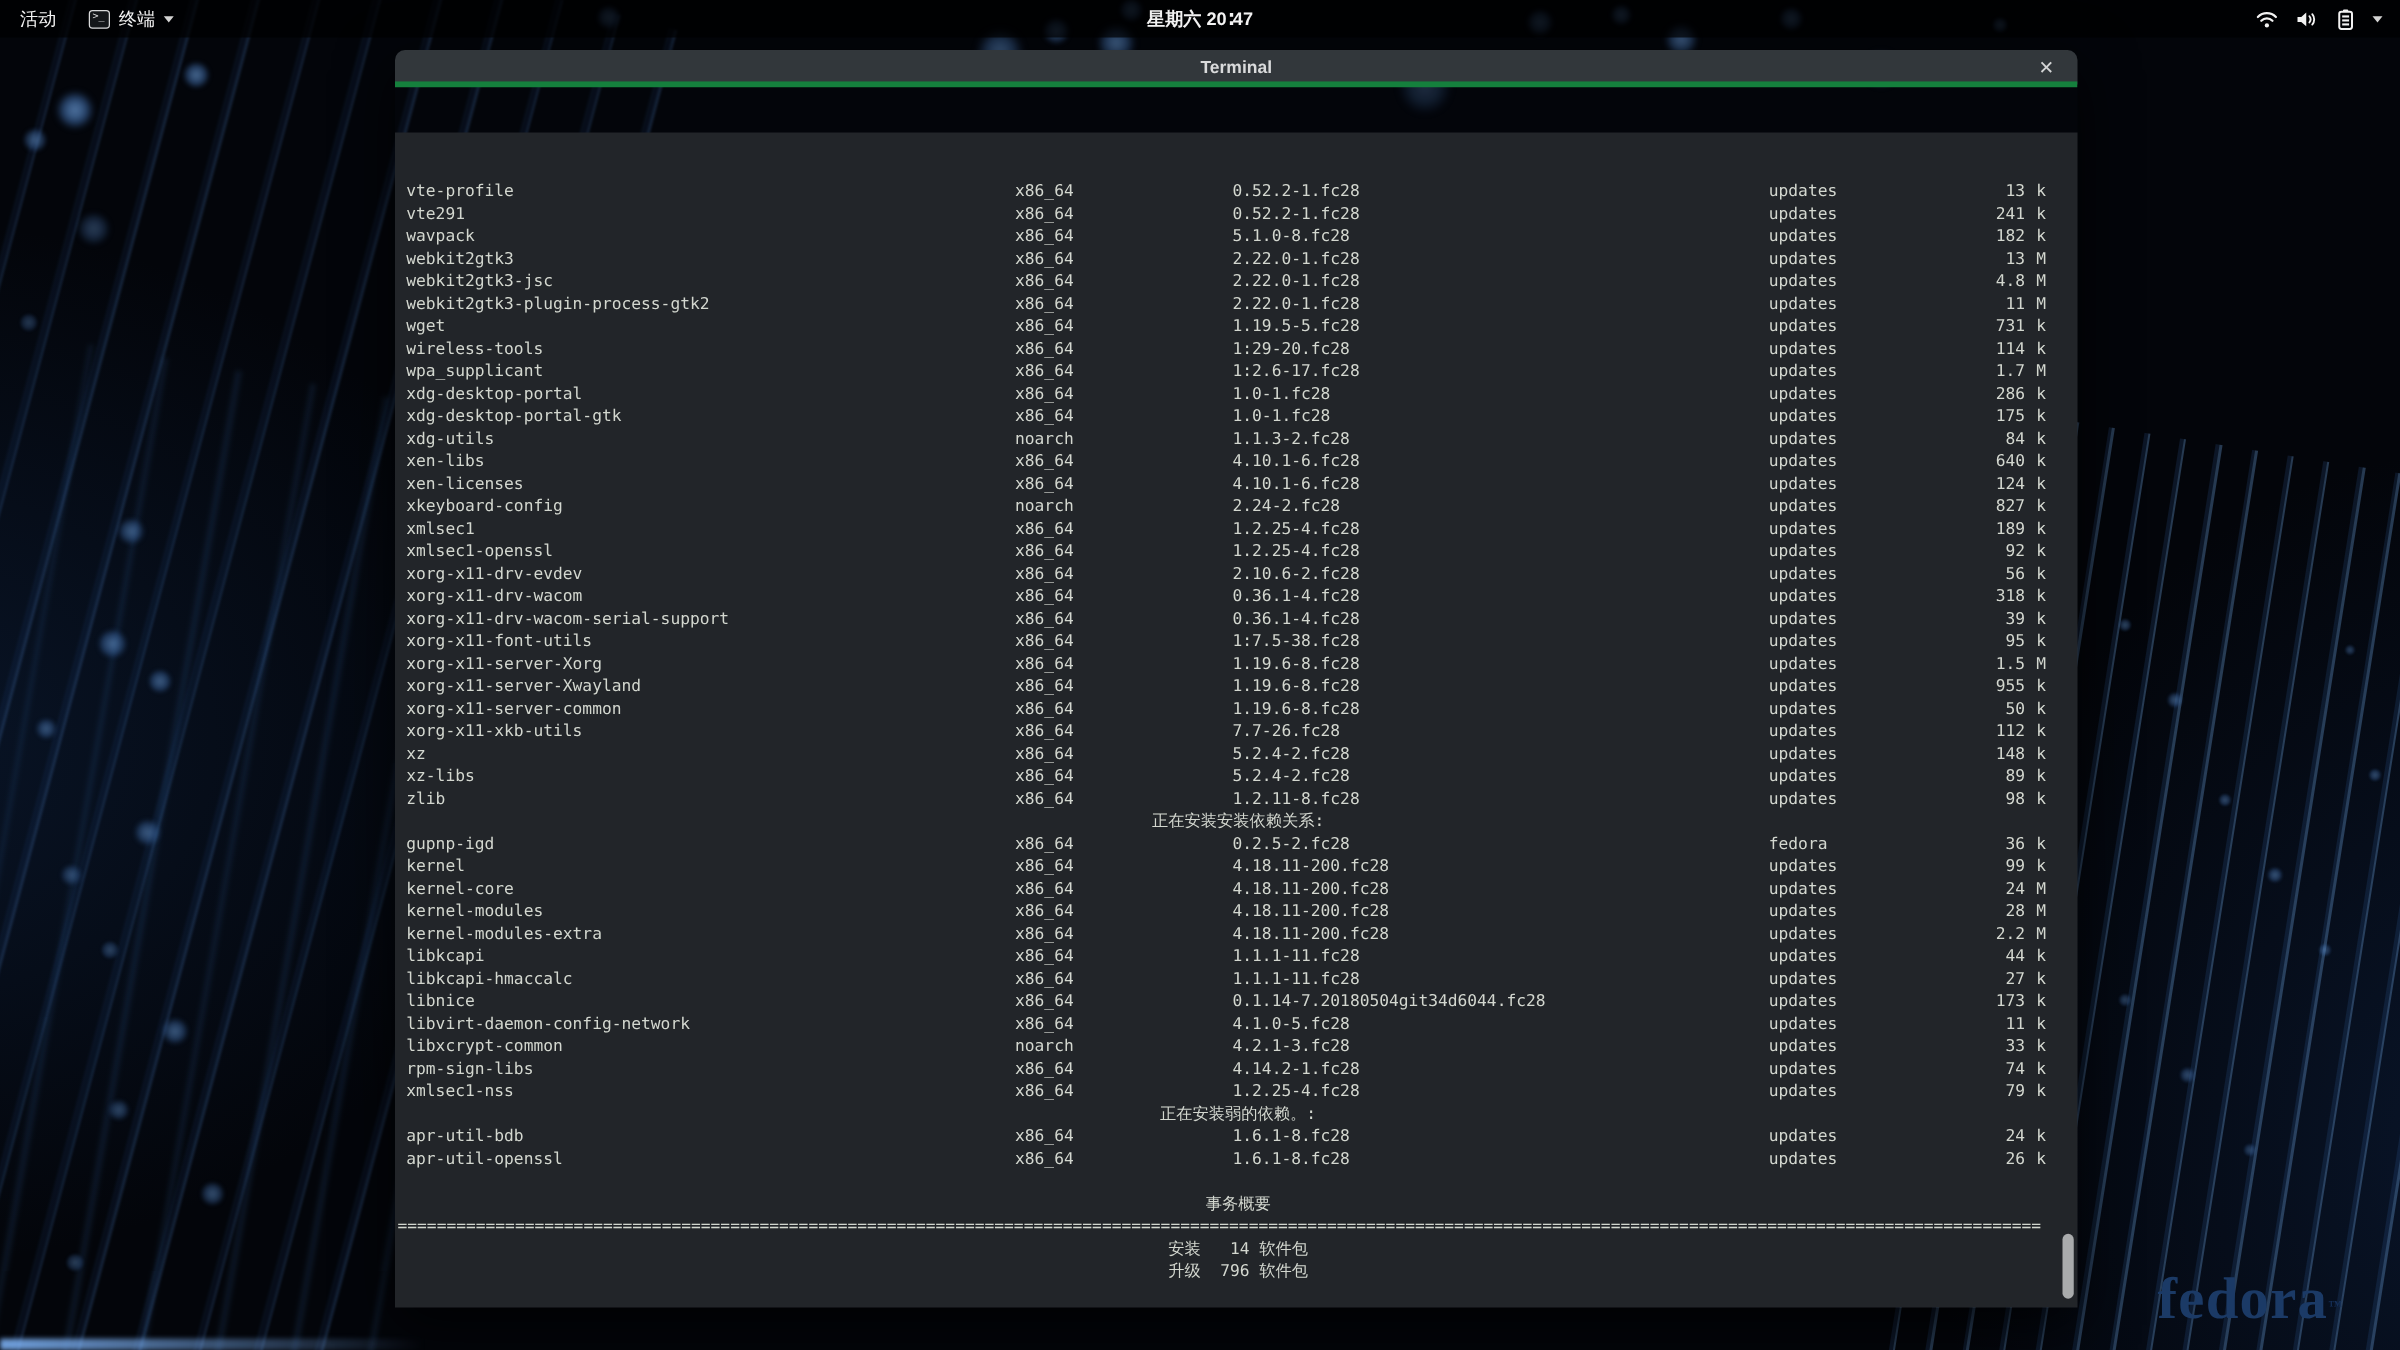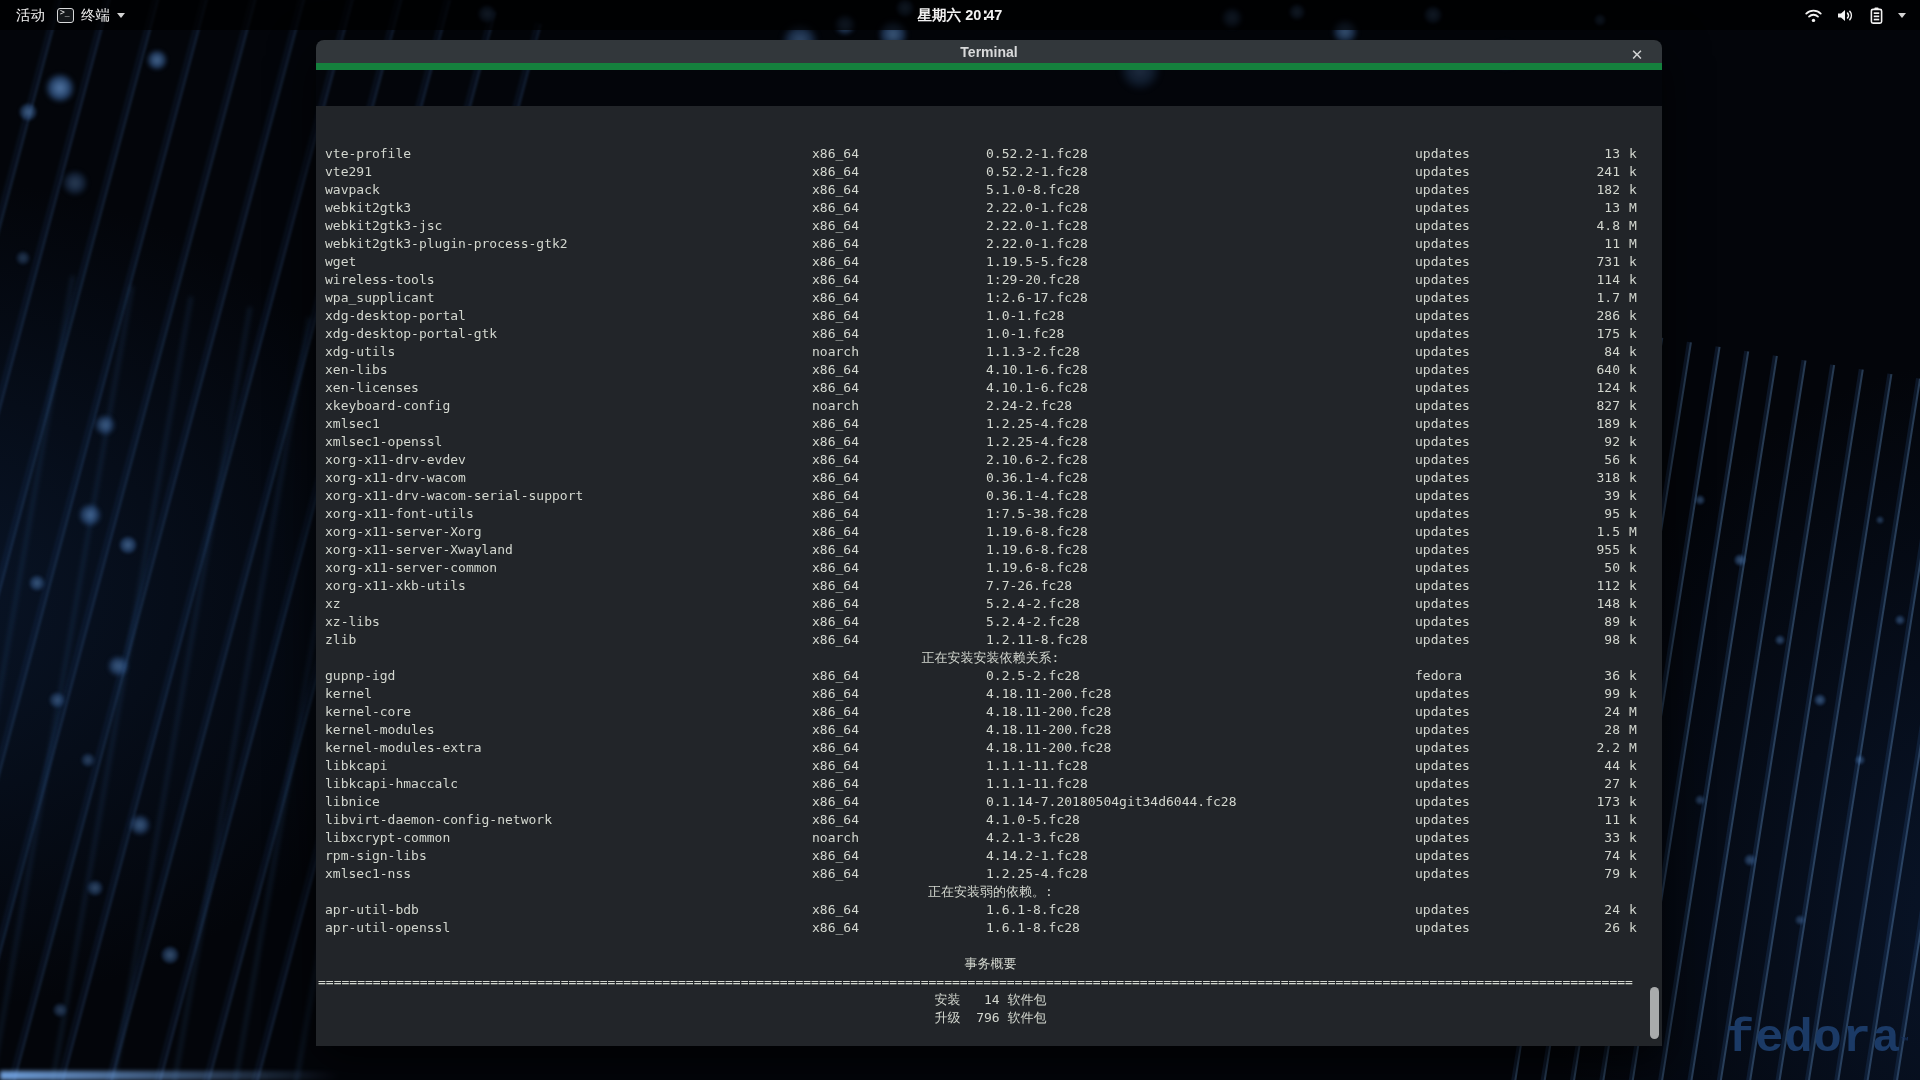--- a/index.html
+++ b/index.html
@@ -31,46 +31,46 @@
       background:repeating-linear-gradient(90deg, transparent 0 13px,
         rgba(60,120,200,.15) 13px 16px, rgba(120,180,245,.30) 16px 18px,
         transparent 18px 29px);
       filter:blur(.6px); }
   .wp-glow-bl { position:absolute; left:0; bottom:0; width:340px; height:9px;
       background:linear-gradient(90deg, rgba(130,185,255,.85), rgba(40,90,160,0));
       filter:blur(2px); }
   .bokeh { position:absolute; border-radius:50%; }
   .fedora-mark { position:absolute; left:1726px; top:1012px; z-index:1;
       font-size:47px; font-weight:bold; letter-spacing:1px; color:#1b3a66;
-      font-family:Liberation Mono, monospace; }
+      font-family:Liberation Serif, serif; }
   .fedora-mark .tm { font-size:11px; color:#16305a; vertical-align:6px; }
 
   
   .topbar { position:absolute; top:0; left:0; width:1920px; height:30px; z-index:60;
       background:rgba(0,0,0,.70); color:#f2f2f2; display:flex; align-items:center; }
   .tb-left { display:flex; align-items:center; gap:12px; padding-left:16px; }
   .tb-activities { font-size:14.5px; }
-  .tb-app { display:flex; align-items:center; gap:7px; font-size:14.5px; }
+  .tb-app { display:flex; align-items:center; gap:7px; font-size:14.5px;margin-left:14px; }
   .term-glyph { width:17px; height:15px; border:1.5px solid #d8d9da; border-radius:3px;
       background:#14171a; position:relative; }
   .term-glyph::after { content:">_"; position:absolute; left:2px; top:-1px;
       font-size:8px; color:#e8e8e8; font-family:"DejaVu Sans Mono", monospace; }
   .caret-down { width:0; height:0; border-left:4px solid transparent;
       border-right:4px solid transparent; border-top:5px solid #d4d4d4; display:inline-block; }
   .tb-clock { position:absolute; left:0; right:0; text-align:center; font-size:14.5px;
       font-weight:bold; pointer-events:none; }
   .tb-right { margin-left:auto; display:flex; align-items:center; gap:15px; padding-right:14px; }
   .tb-right svg { display:block; }
 
   
   .window { position:absolute; left:316px; top:40px; width:1346px; height:1006px; z-index:40;
       border-radius:8px 8px 0 0; box-shadow:0 14px 46px rgba(0,0,0,.75); }
   .titlebar { height:30px; background:#32373b; border-radius:8px 8px 0 0; position:relative;
       display:flex; align-items:center; justify-content:center;
-      border-bottom:7px solid #15803d; }
+      border-bottom:5px solid #15803d; }
   .title-text { color:#d9dadb; font-size:14px; font-weight:bold; }
   .close-btn { position:absolute; right:14px; top:4px; width:22px; height:22px;
       color:#d3d4d5; font-size:15px; line-height:22px; text-align:center; cursor:default; }
   .menubar { height:35px; background:#2c3135; display:flex; align-items:center;
       padding-left:9px; border-bottom:1px solid #1a1d20; }
   .menu-item { color:#d2d4d5; font-size:14.5px; padding:0 10px; line-height:34px; }
 
   .content { position:absolute; top:66px; left:0; right:0; bottom:0; background:#222529;
       font-family:"DejaVu Sans Mono", monospace; font-size:13px; line-height:18px;
       color:#d3d7cf; padding:3px 0 12px 2px; overflow:hidden; white-space:pre; }

